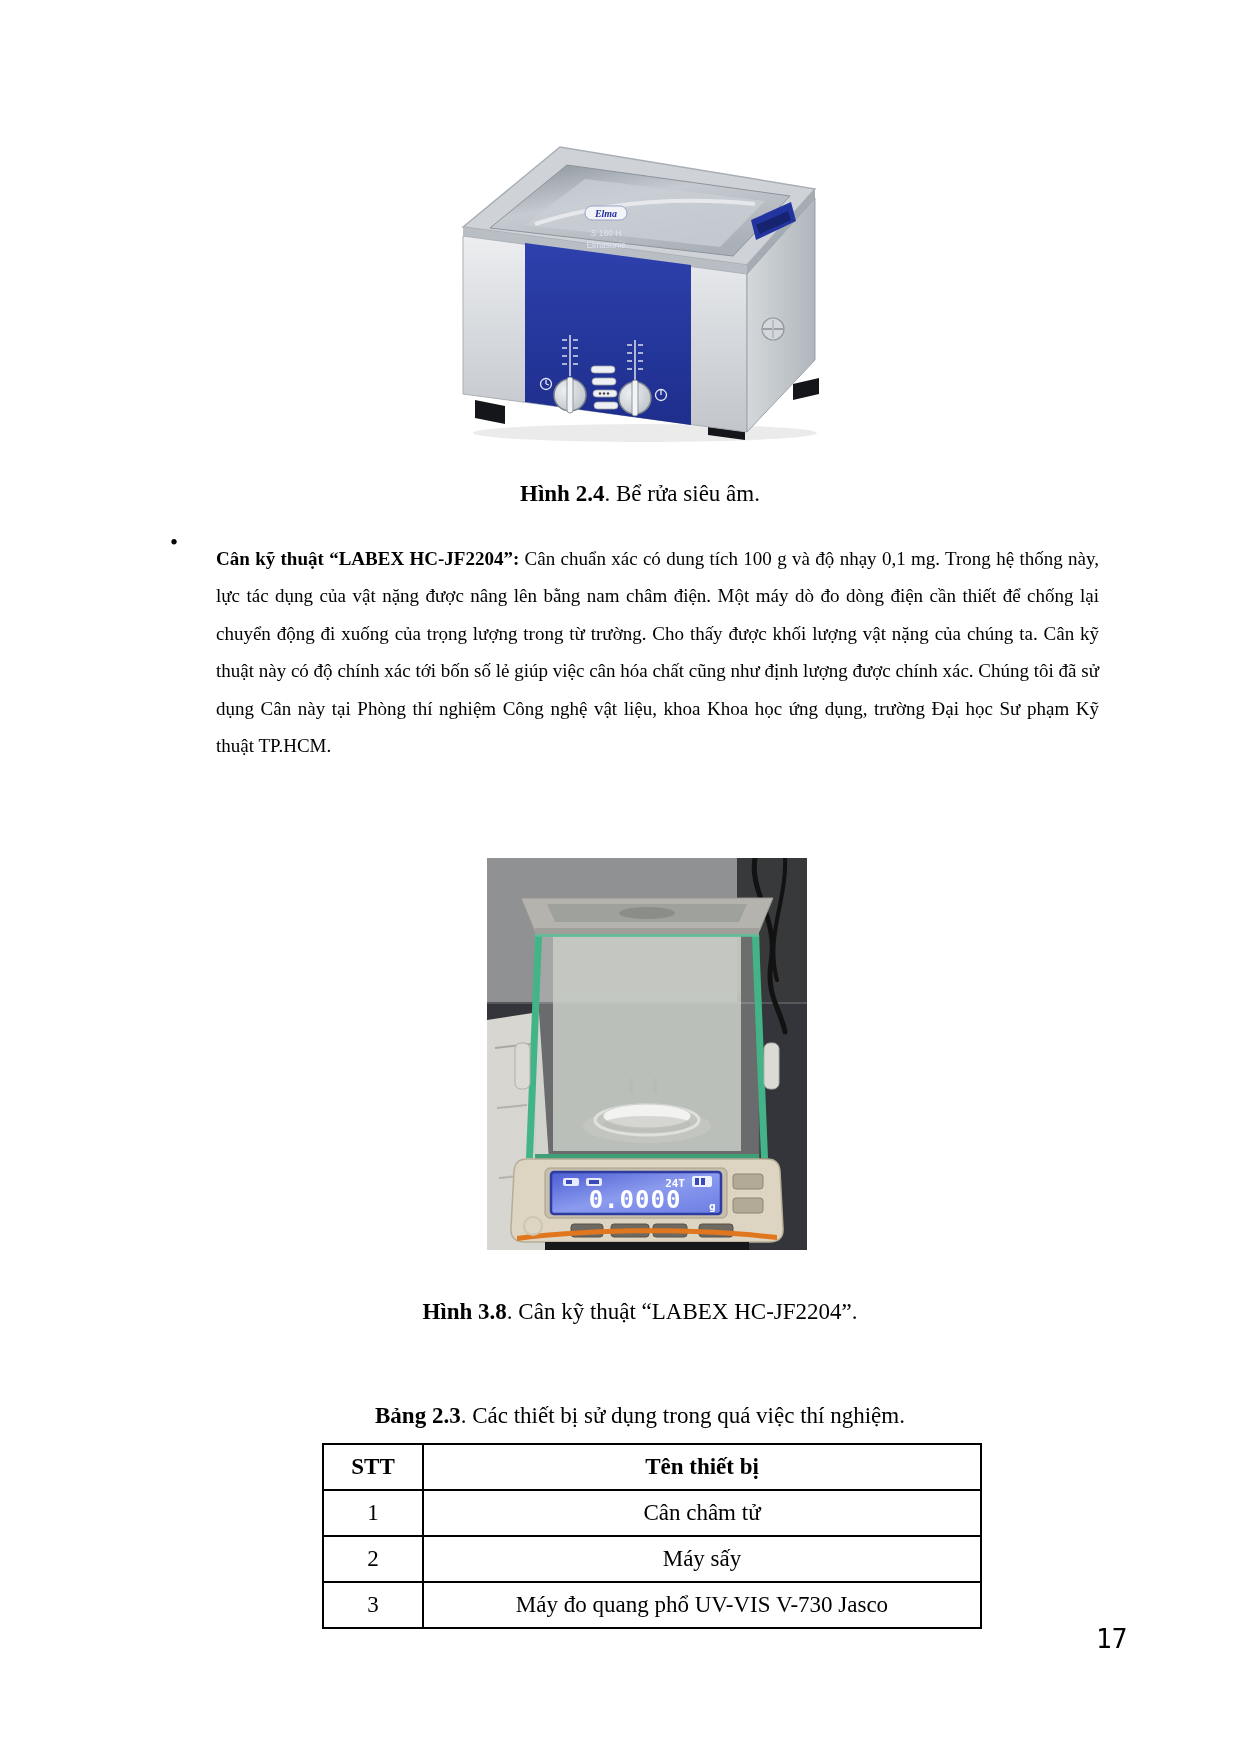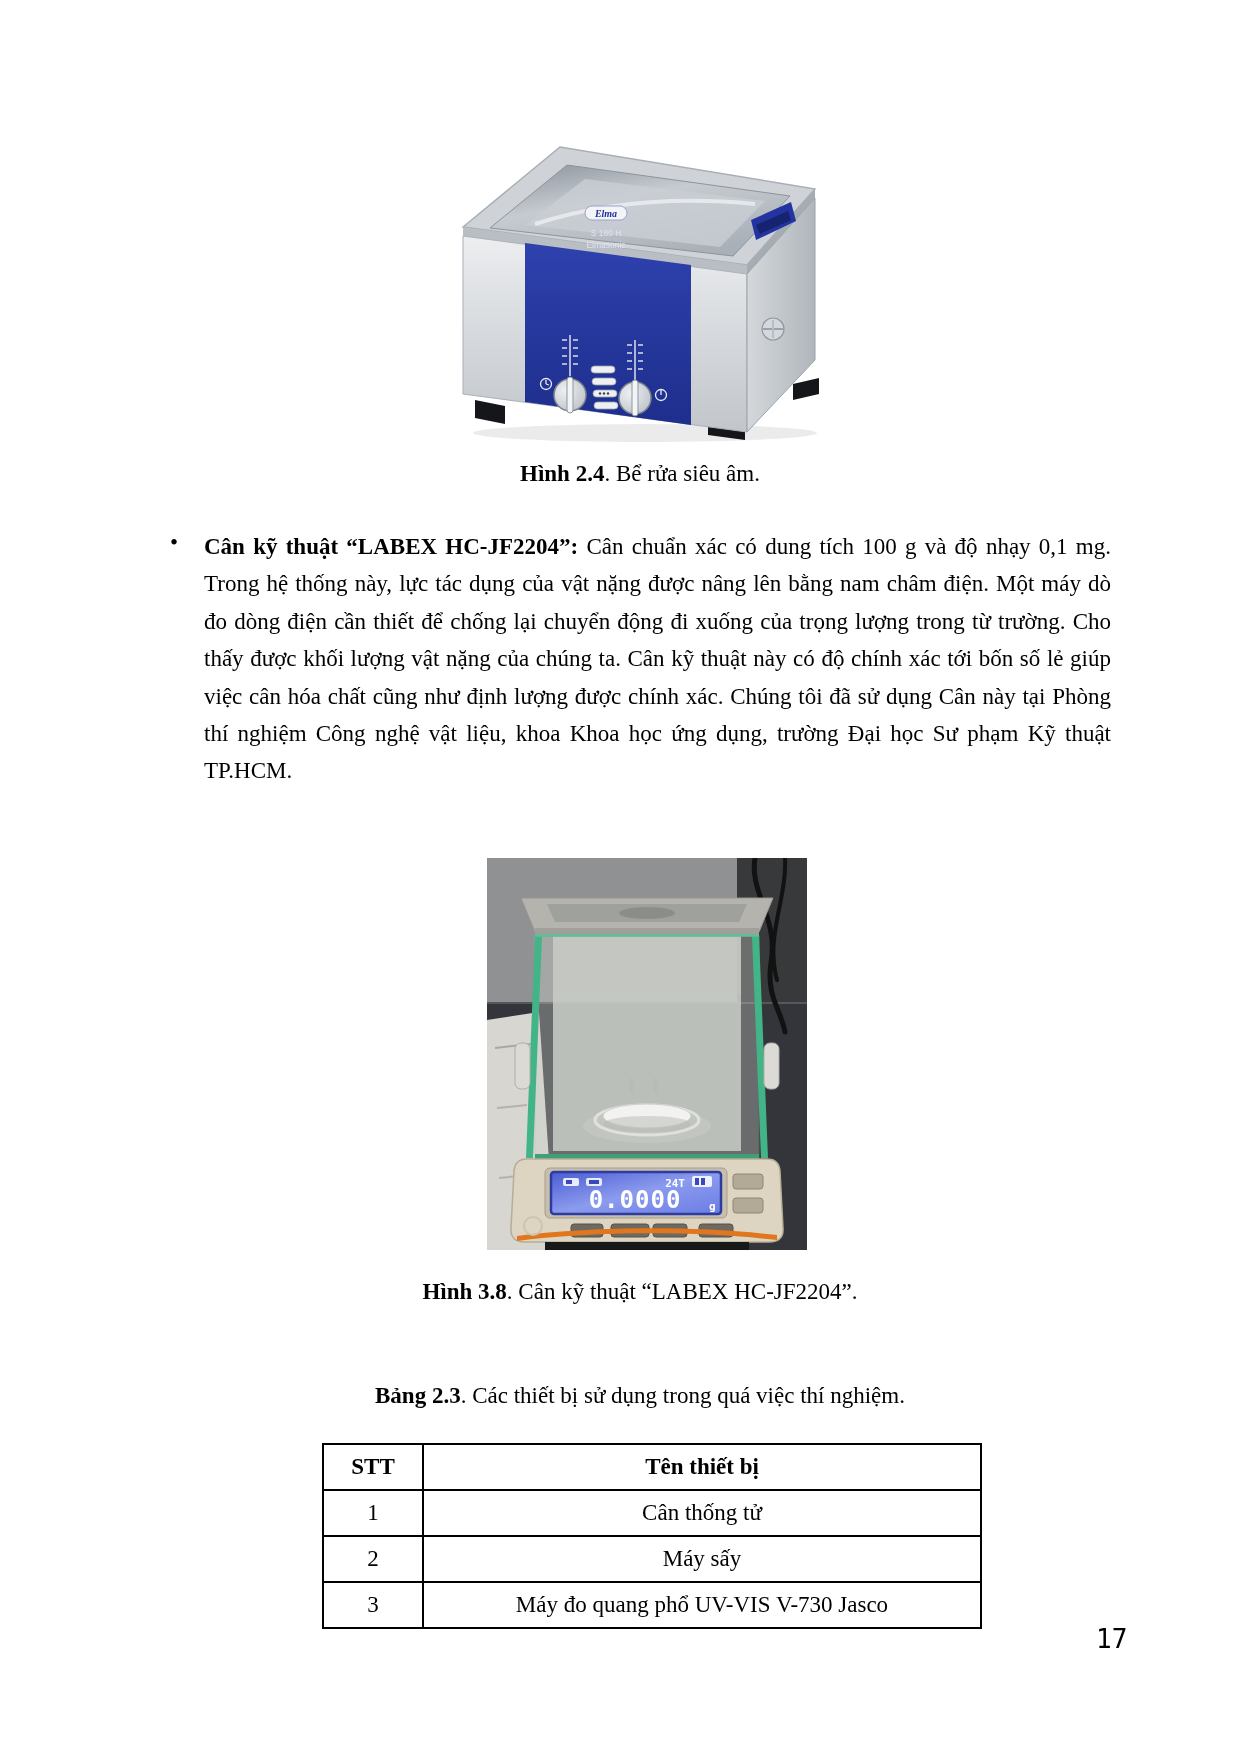--- a/index.html
+++ b/index.html
@@ -16,38 +16,39 @@
   
   #fig-bath{left:455px;top:132px;width:380px;height:315px;}
   #fig-balance{left:487px;top:858px;width:260px;height:392px;}
 
   
   .caption{
     left:160px;width:960px;
     text-align:center;
     font-size:23px;line-height:30px;
     white-space:nowrap;
+    margin-top:20px;
   }
   #caption-fig24{top:459px;}
   #caption-fig25{top:1277px;}
   #caption-table{top:1381px;}
   .caption b{font-weight:bold;}
 
   
   #bullet-item{
     left:170px;top:524px;width:945px;
   }
   #bullet-glyph{
     position:absolute;left:0;top:0;
     font-size:23px;line-height:37.4px;
   }
   #bullet-text{
-    margin:4px;
+    margin:16px;
     padding-left:30px;
-    font-size:23px;line-height:37.4px;
+    font-size:19px;line-height:37.4px;
     text-align:justify;
   }
   #bullet-text .lead{font-weight:bold;}
 
   
   #equip-table{
     left:322px;top:1412px;
     border-collapse:collapse;
     table-layout:fixed;
     margin-top:31px;
@@ -312,21 +313,21 @@
       <col class="col-stt">
       <col class="col-name">
     </colgroup>
   <tbody>
       <tr>
     <th>STT</th>
     <th>Tên thiết bị</th>
   </tr>
   <tr>
     <td>1</td>
-    <td>Cân thống tử</td>
+    <td>Cân châm tử</td>
   </tr>
   <tr>
     <td>2</td>
     <td>Máy sấy</td>
   </tr>
   <tr>
     <td>3</td>
     <td>Máy đo quang phổ UV-VIS V-730 Jasco</td>
   </tr>
 </tbody>

